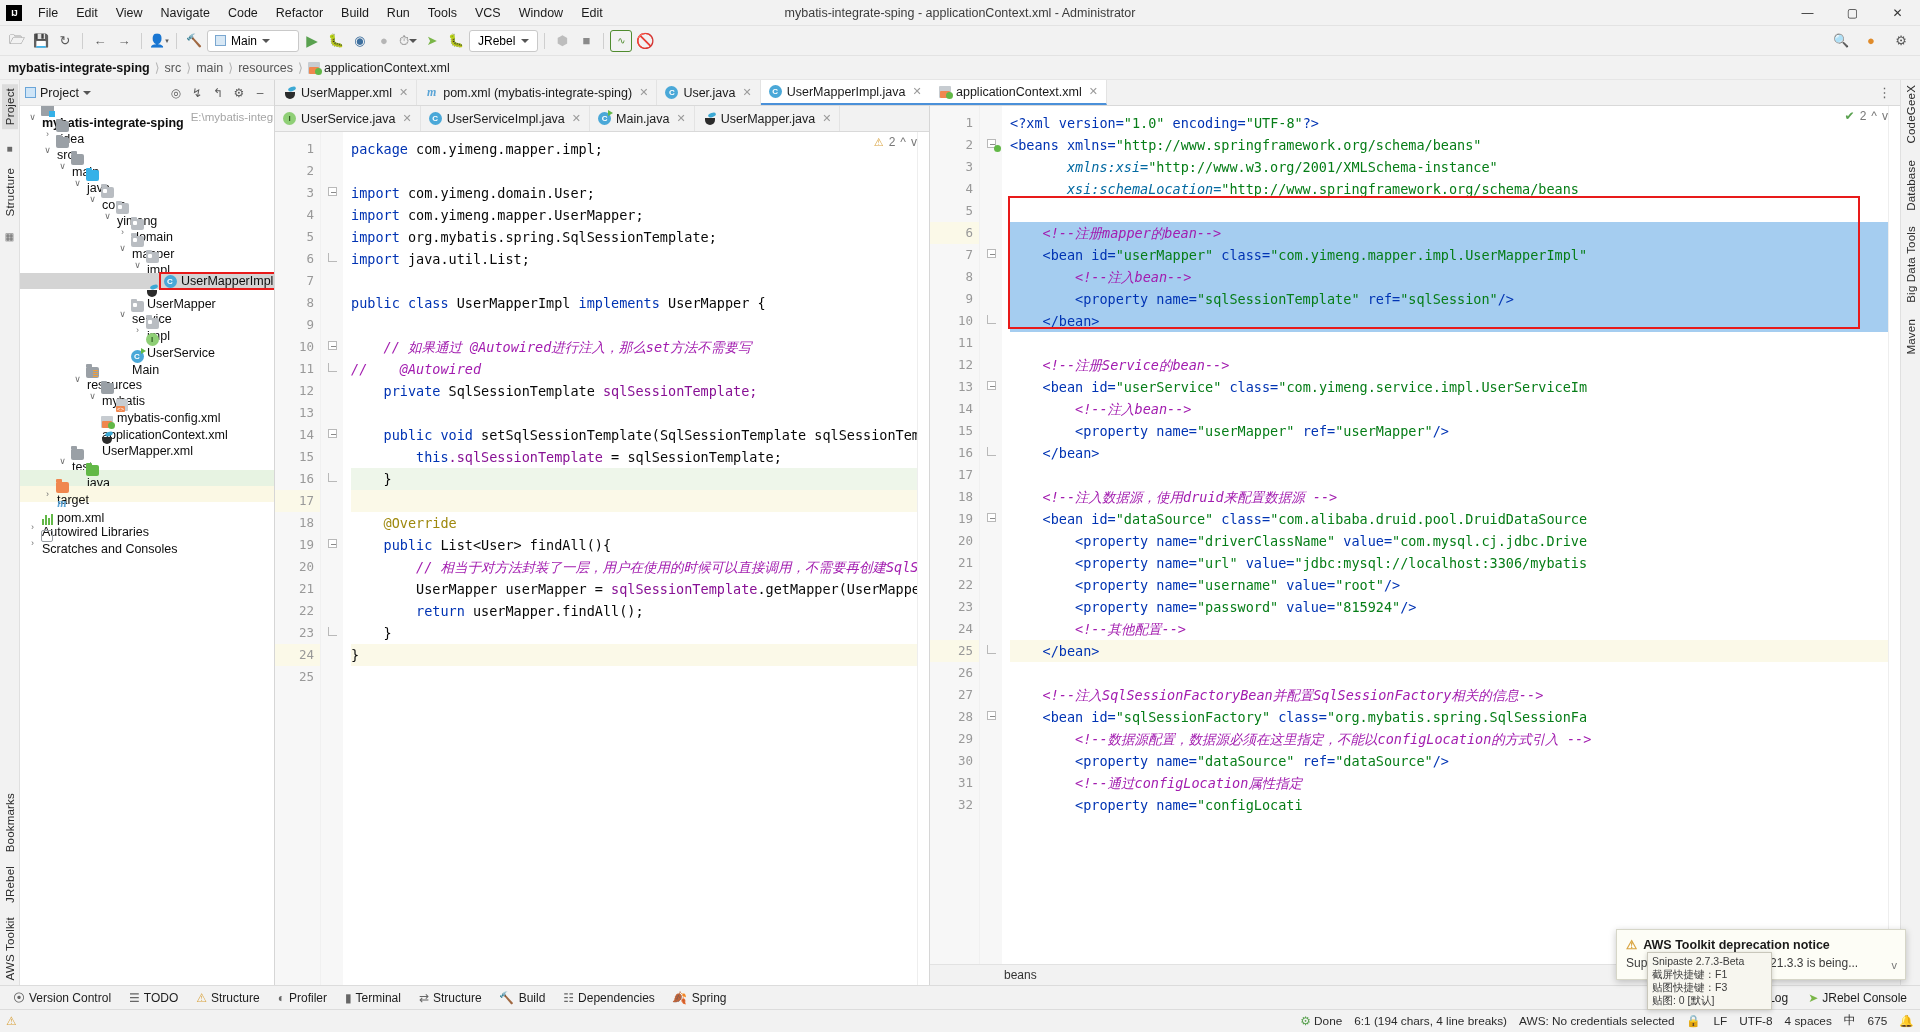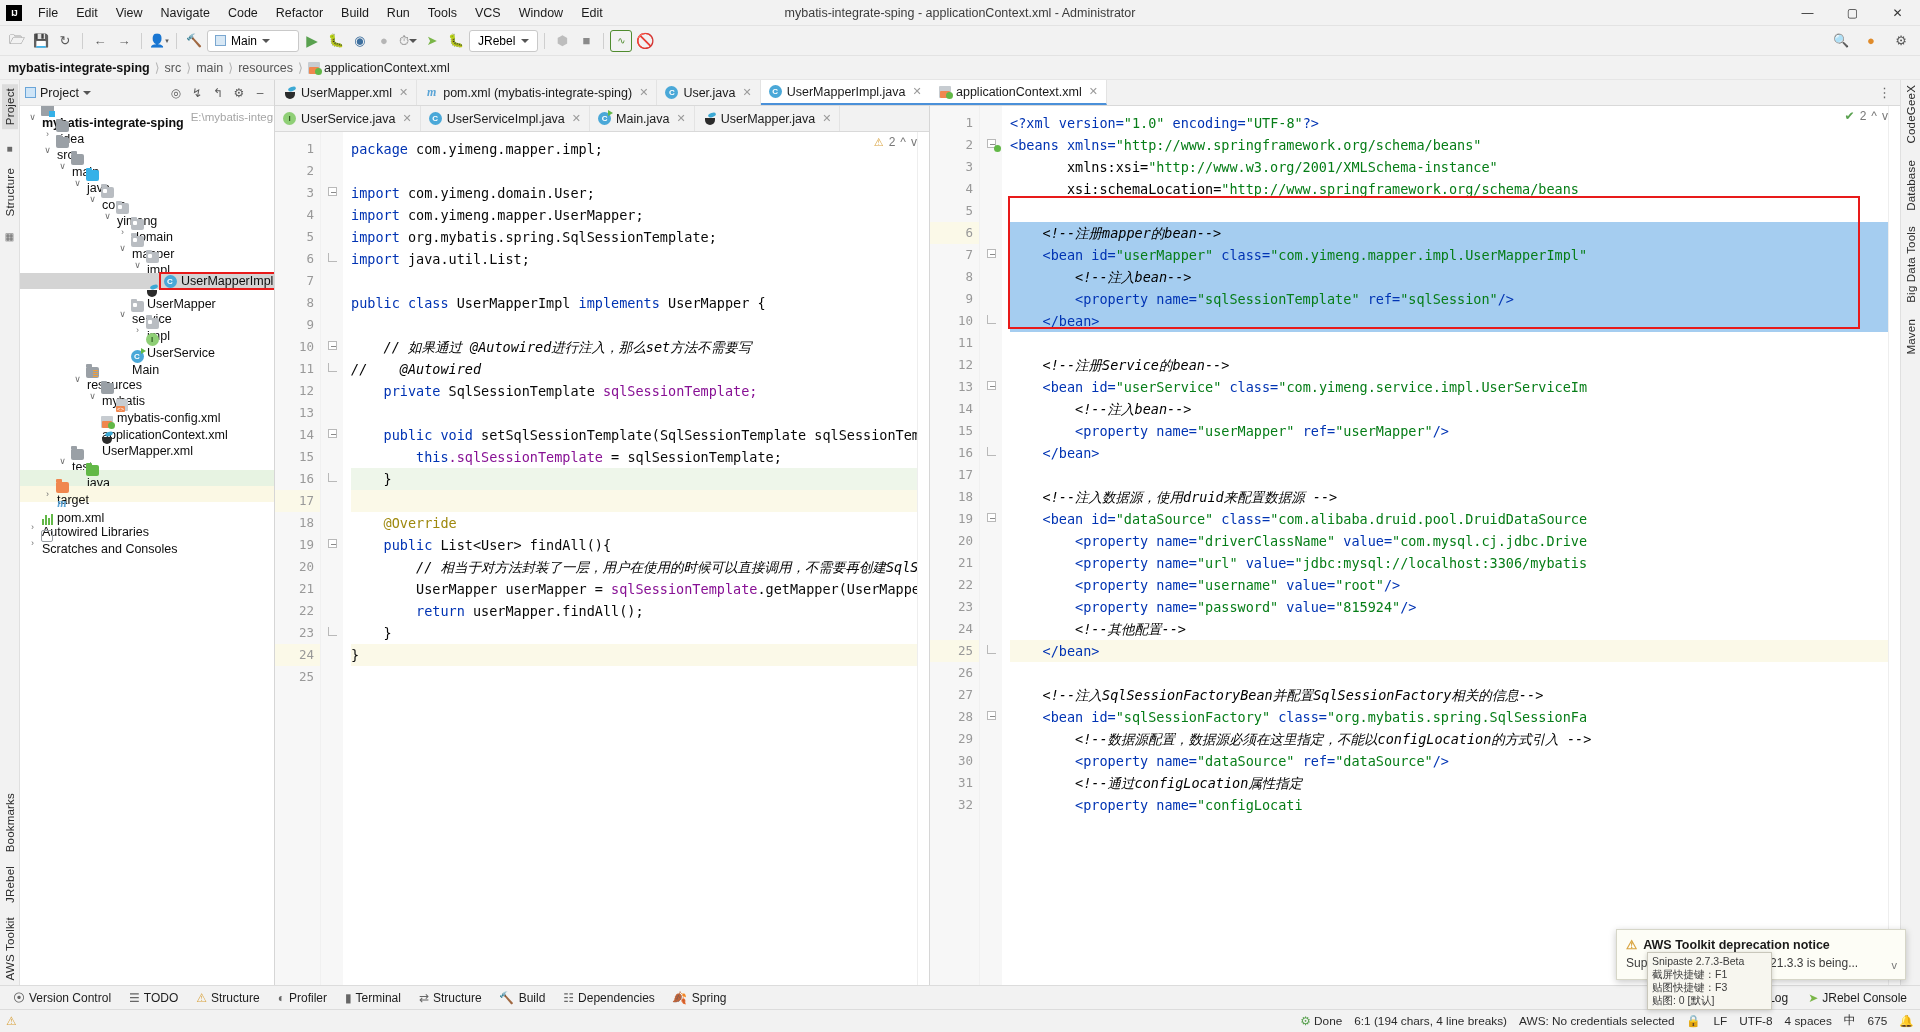--- a/index.html
+++ b/index.html
@@ -189,27 +189,27 @@
     flex: 1; padding: 6px 0 0 8px; overflow: hidden;
     font-family: "DejaVu Sans Mono", monospace; font-size: 13.5px; line-height: 22px;
     white-space: pre; position: relative;
   }
   .ln { height: 22px; position: relative; }
   .ln.hl-line { background: #fbf9e8; }
   .ln.hl-sel { background: #a5cdf0; }
 
   
   .kw { color: #0033b3; font-weight: 500; }
-  .cmt { color: #000000; font-style: italic; }
+  .cmt { color: #a21caf; font-style: italic; }
   .fld { color: #871094; }
   .ann { color: #9e880d; }
   .tag { color: #0033b3; }
   .attr { color: #0033b3; }
   .attrv { color: #067d17; }
-  .ns { color: #000000; }
+  .ns { color: #0369a1; font-style: italic; }
   .plain { color: #080808; }
 
   
   .insp {
     position: absolute; right: 12px; top: 3px; display: flex; align-items: center; gap: 5px;
     font-size: 12px; color: #777; z-index: 5;
   }
   .warn-tri { color: #d9a441; font-size: 11px; }
 
   
@@ -833,20 +833,23 @@
               </div>
               <div class="fc"></div>
               <div class="fc"></div>
               <div class="fc"></div>
               <div class="fc"></div>
             </div>
           <div class="code" id="codeR"><div class="ln"><span class="tag">&lt;?xml </span><span class="attr">version=</span><span class="attrv">"1.0" </span><span class="attr">encoding=</span><span class="attrv">"UTF-8"</span><span class="tag">?&gt;</span></div><div class="ln"><span class="tag">&lt;beans </span><span class="attr">xmlns=</span><span class="attrv">"http://www.springframework.org/schema/beans"</span></div><div class="ln"><span class="plain">       </span><span class="ns">xmlns:xsi=</span><span class="attrv">"http://www.w3.org/2001/XMLSchema-instance"</span></div><div class="ln"><span class="plain">       </span><span class="ns">xsi:schemaLocation=</span><span class="attrv">"http://www.springframework.org/schema/beans</span></div><div class="ln">&nbsp;</div><div class="ln hl-sel"><span class="cmt">    &lt;!--注册mapper的bean--&gt;</span></div><div class="ln hl-sel"><span class="tag">    &lt;bean </span><span class="attr">id=</span><span class="attrv">"userMapper" </span><span class="attr">class=</span><span class="attrv">"com.yimeng.mapper.impl.UserMapperImpl"</span></div><div class="ln hl-sel"><span class="cmt">        &lt;!--注入bean--&gt;</span></div><div class="ln hl-sel"><span class="tag">        &lt;property </span><span class="attr">name=</span><span class="attrv">"sqlSessionTemplate" </span><span class="attr">ref=</span><span class="attrv">"sqlSession"</span><span class="tag">/&gt;</span></div><div class="ln hl-sel"><span class="tag">    &lt;/bean&gt;</span></div><div class="ln">&nbsp;</div><div class="ln"><span class="cmt">    &lt;!--注册Service的bean--&gt;</span></div><div class="ln"><span class="tag">    &lt;bean </span><span class="attr">id=</span><span class="attrv">"userService" </span><span class="attr">class=</span><span class="attrv">"com.yimeng.service.impl.UserServiceIm</span></div><div class="ln"><span class="cmt">        &lt;!--注入bean--&gt;</span></div><div class="ln"><span class="tag">        &lt;property </span><span class="attr">name=</span><span class="attrv">"userMapper" </span><span class="attr">ref=</span><span class="attrv">"userMapper"</span><span class="tag">/&gt;</span></div><div class="ln"><span class="tag">    &lt;/bean&gt;</span></div><div class="ln">&nbsp;</div><div class="ln"><span class="cmt">    &lt;!--注入数据源，使用druid来配置数据源 --&gt;</span></div><div class="ln"><span class="tag">    &lt;bean </span><span class="attr">id=</span><span class="attrv">"dataSource" </span><span class="attr">class=</span><span class="attrv">"com.alibaba.druid.pool.DruidDataSource</span></div><div class="ln"><span class="tag">        &lt;property </span><span class="attr">name=</span><span class="attrv">"driverClassName" </span><span class="attr">value=</span><span class="attrv">"com.mysql.cj.jdbc.Drive</span></div><div class="ln"><span class="tag">        &lt;property </span><span class="attr">name=</span><span class="attrv">"url" </span><span class="attr">value=</span><span class="attrv">"jdbc:mysql://localhost:3306/mybatis</span></div><div class="ln"><span class="tag">        &lt;property </span><span class="attr">name=</span><span class="attrv">"username" </span><span class="attr">value=</span><span class="attrv">"root"</span><span class="tag">/&gt;</span></div><div class="ln"><span class="tag">        &lt;property </span><span class="attr">name=</span><span class="attrv">"password" </span><span class="attr">value=</span><span class="attrv">"815924"</span><span class="tag">/&gt;</span></div><div class="ln"><span class="cmt">        &lt;!--其他配置--&gt;</span></div><div class="ln hl-line"><span class="tag">    &lt;/bean&gt;</span></div><div class="ln">&nbsp;</div><div class="ln"><span class="cmt">    &lt;!--注入SqlSessionFactoryBean并配置SqlSessionFactory相关的信息--&gt;</span></div><div class="ln"><span class="tag">    &lt;bean </span><span class="attr">id=</span><span class="attrv">"sqlSessionFactory" </span><span class="attr">class=</span><span class="attrv">"org.mybatis.spring.SqlSessionFa</span></div><div class="ln"><span class="cmt">        &lt;!--数据源配置，数据源必须在这里指定，不能以configLocation的方式引入 --&gt;</span></div><div class="ln"><span class="tag">        &lt;property </span><span class="attr">name=</span><span class="attrv">"dataSource" </span><span class="attr">ref=</span><span class="attrv">"dataSource"</span><span class="tag">/&gt;</span></div><div class="ln"><span class="cmt">        &lt;!--通过configLocation属性指定</span></div><div class="ln"><span class="tag">        &lt;property </span><span class="attr">name=</span><span class="attrv">"configLocati</span></div></div>
           <div class="marker-bar"></div>
           <div class="annot-rect" style="left:78px; top:90px; right:40px; height:133px;"></div>
         </div>
+        <div style="height:21px;background:#f2f2f2;border-top:1px solid #e2e2e2;display:flex;align-items:center;padding-left:74px;font-size:12px;color:#333">
+          <span>beans</span>
+        </div>
       </div>
 
       <div class="rrail">
         <span class="vtext">CodeGeeX</span>
         <span class="vtext">Database</span>
         <span class="vtext">Big Data Tools</span>
         <span class="vtext">Maven</span>
       </div>
     </div>
   </div>

